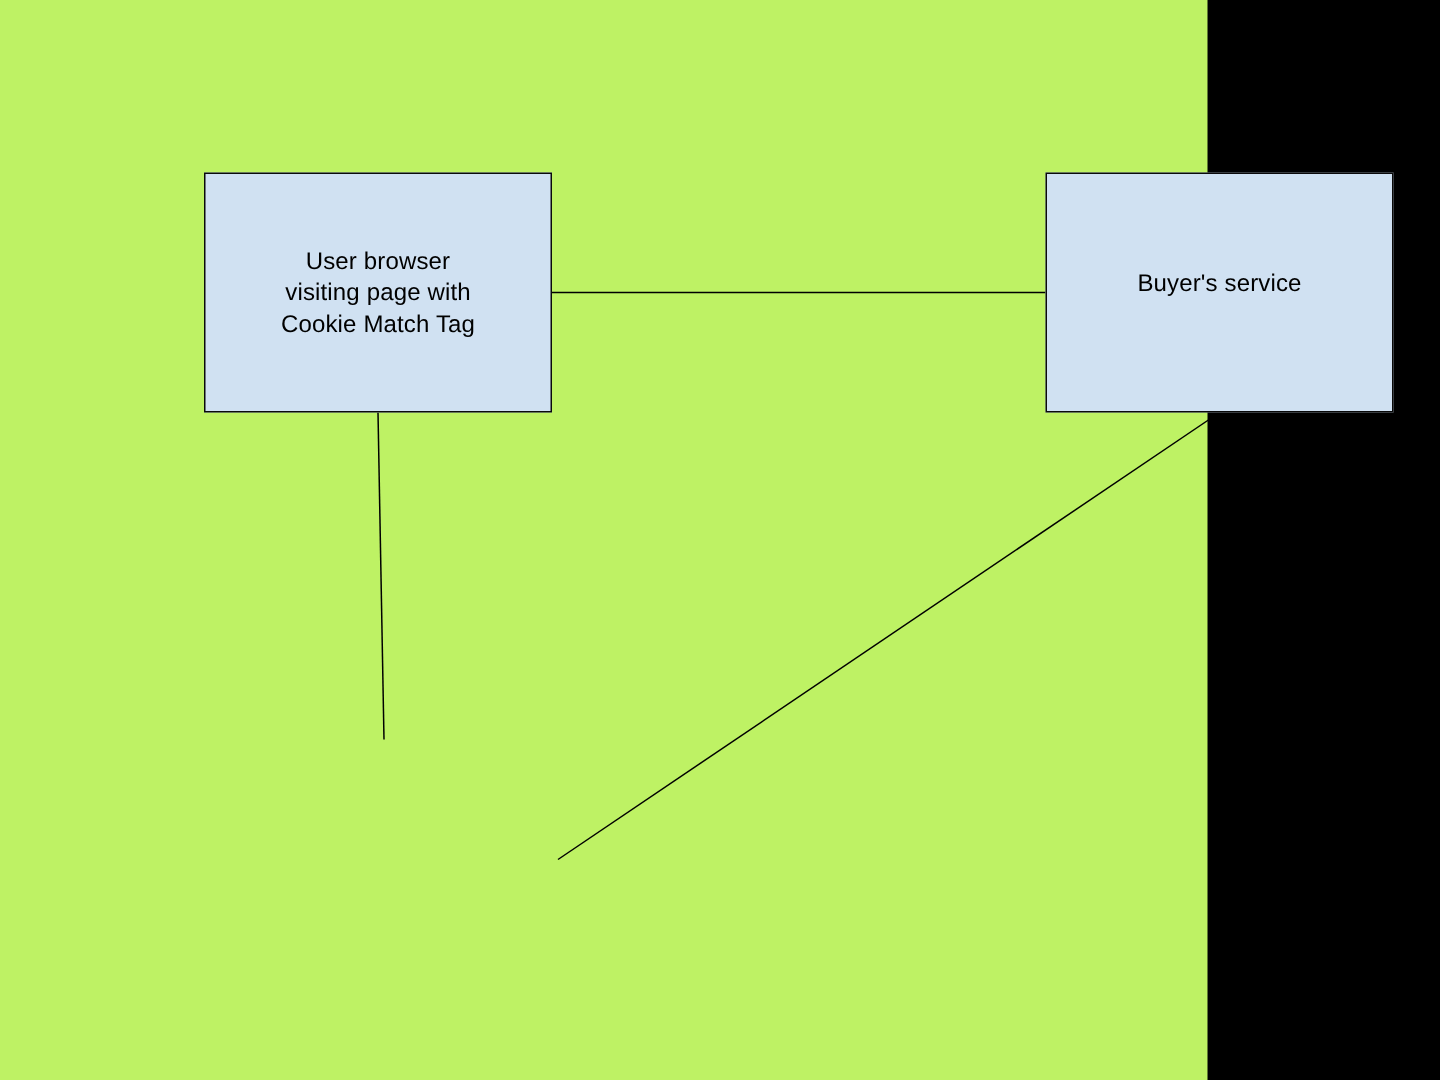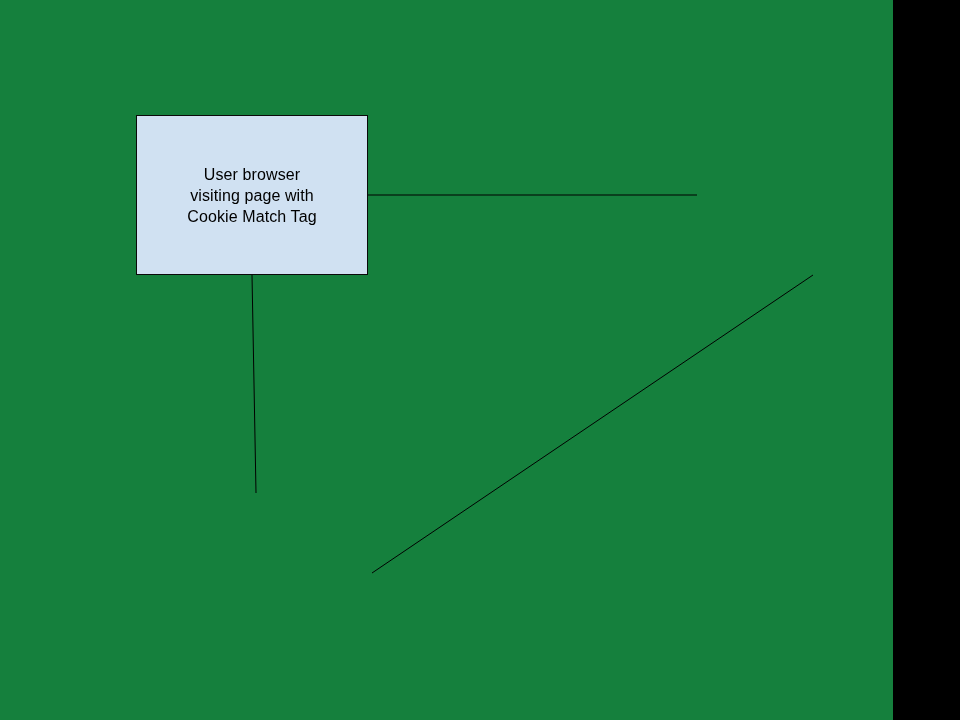--- a/index.html
+++ b/index.html
@@ -10,23 +10,23 @@
   }
   body {
     width: 960px;
     height: 720px;
     overflow: hidden;
     font-family: "Liberation Sans", "DejaVu Sans", sans-serif;
   }
 
   #canvas {
     position: relative;
-    width: 893px;
+    width: 805px;
     height: 720px;
-    background: #15803d;
+    background: #bef264;
   }
 
   .node {
     position: absolute;
     box-sizing: border-box;
     background: #d0e1f2;
     border: 1px solid #0a0a0a;
     display: flex;
     align-items: center;
     justify-content: center;
@@ -89,15 +89,18 @@
       <line x1="813" y1="275" x2="372" y2="573"></line>
     </g>
   </svg>
 
   <div class="node" id="node-user-browser">
     <span class="node-label">User browser
 visiting page with
 Cookie Match Tag</span>
   </div>
 
+  <div class="node" id="node-buyers-service">
+    <span class="node-label">Buyer's service</span>
+  </div>
 
 
 </div>
 
 </body></html>

